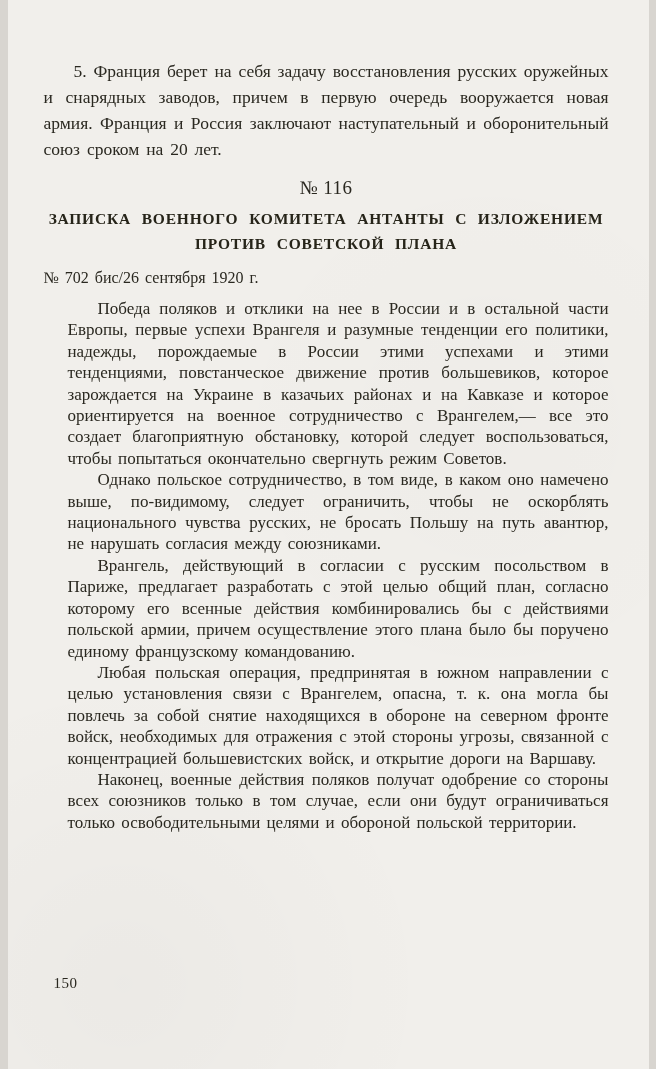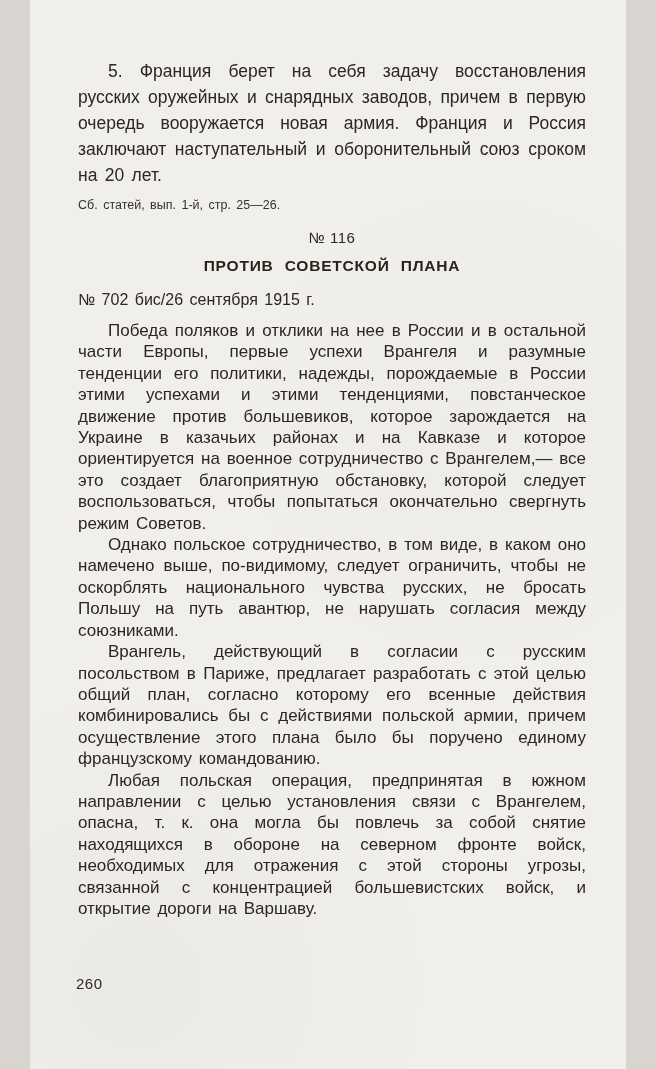--- a/index.html
+++ b/index.html
@@ -2,52 +2,52 @@
 <html lang="ru"><head>
 <meta charset="utf-8">
 <style>
   html, body {
     margin: 0;
     padding: 0;
     background: #d8d5d0;
   }
   .page {
     position: relative;
-    width: 596px;
+    width: 641px;
     height: 1069px;
     margin: 0 auto;
     background: #f1efeb;
     background-image:
       radial-gradient(circle at 18% 92%, rgba(0,0,0,0.025), transparent 28%),
       radial-gradient(circle at 75% 40%, rgba(0,0,0,0.012), transparent 35%);
     color: #2a2820;
-    font-family: Liberation Sans, sans-serif;
+    font-family: Liberation Serif, serif;
     box-sizing: border-box;
-    padding: 58px 40px 0 48px;
+    padding: 58px 40px 0 36px;
     overflow: hidden;
   }
   .intro-para {
     margin: 0;
     font-size: 17.5px;
     line-height: 26px;
     text-align: justify;
     text-indent: 30px;
     word-spacing: 2.5px;
   }
   .citation {
     margin-top: 9px;
     font-size: 12.5px;
     line-height: 17px;
     word-spacing: 2px;
     color: #33312a;
   }
   .doc-number {
     margin-top: 15px;
     text-align: center;
-    font-size: 15px;
+    font-size: 19px;
     letter-spacing: 0.5px;
   }
   .doc-title {
     margin-top: 7px;
     text-align: center;
     font-weight: bold;
     font-size: 15.5px;
     line-height: 25px;
     letter-spacing: 0.8px;
     word-spacing: 6px;
@@ -56,20 +56,21 @@
   .ref-row {
     display: flex;
     justify-content: flex-start;
     align-items: baseline;
     margin-top: 13px;
     font-size: 16px;
     word-spacing: 2px;
   }
   .body-text {
     margin-top: 11px;
+    margin-left: 24px;
   }
   .body-text p {
     margin: 0;
     font-size: 17px;
     line-height: 21.4px;
     text-align: justify;
     text-indent: 30px;
     word-spacing: 2px;
   }
   .page-number {
@@ -81,36 +82,37 @@
   }
 </style>
 </head>
 <body>
 
 <div class="page">
 
   <p class="intro-para">5. Франция берет на себя задачу восстановления русских оружейных и снарядных заводов, причем в первую очередь вооружается новая армия. Франция и Россия заключают наступательный и оборонительный союз сроком на 20 лет.</p>
 
   <div class="citation">
-    <div>Сб. статей, вып. 1-й, стр. 25—26.</div>
   </div>
 
   <div class="doc-number">№ 116</div>
 
   <div class="doc-title">
+    <div>ЗАПИСКА ВОЕННОГО КОМИТЕТА АНТАНТЫ С ИЗЛОЖЕНИЕМ</div>
     <div>ПРОТИВ СОВЕТСКОЙ ПЛАНА</div>
   </div>
 
   <div class="ref-row">
     <span>№ 702 бис/2</span>
-    <span>6 сентября 1915 г.</span>
+    <span>6 сентября 1920 г.</span>
   </div>
 
   <div class="body-text">
     <p>Победа поляков и отклики на нее в России и в остальной части Европы, первые успехи Врангеля и разумные тенденции его политики, надежды, порождаемые в России этими успехами и этими тенденциями, повстанческое движение против большевиков, которое зарождается на Украине в казачьих районах и на Кавказе и которое ориентируется на военное сотрудничество с Врангелем,— все это создает благоприятную обстановку, которой следует воспользоваться, чтобы попытаться окончательно свергнуть режим Советов.</p>
     <p>Однако польское сотрудничество, в том виде, в каком оно намечено выше, по-видимому, следует ограничить, чтобы не оскорблять национального чувства русских, не бросать Польшу на путь авантюр, не нарушать согласия между союзниками.</p>
     <p>Врангель, действующий в согласии с русским посольством в Париже, предлагает разработать с этой целью общий план, согласно которому его всенные действия комбинировались бы с действиями польской армии, причем осуществление этого плана было бы поручено единому французскому командованию.</p>
     <p>Любая польская операция, предпринятая в южном направлении с целью установления связи с Врангелем, опасна, т. к. она могла бы повлечь за собой снятие находящихся в обороне на северном фронте войск, необходимых для отражения с этой стороны угрозы, связанной с концентрацией большевистских войск, и открытие дороги на Варшаву.</p>
+    <p>Наконец, военные действия поляков получат одобрение со стороны всех союзников только в том случае, если они будут ограничиваться только освободительными целями и обороной польской территории.</p>
   </div>
 
-  <div class="page-number">260</div>
+  <div class="page-number">150</div>
 
 </div>
 
 </body></html>

